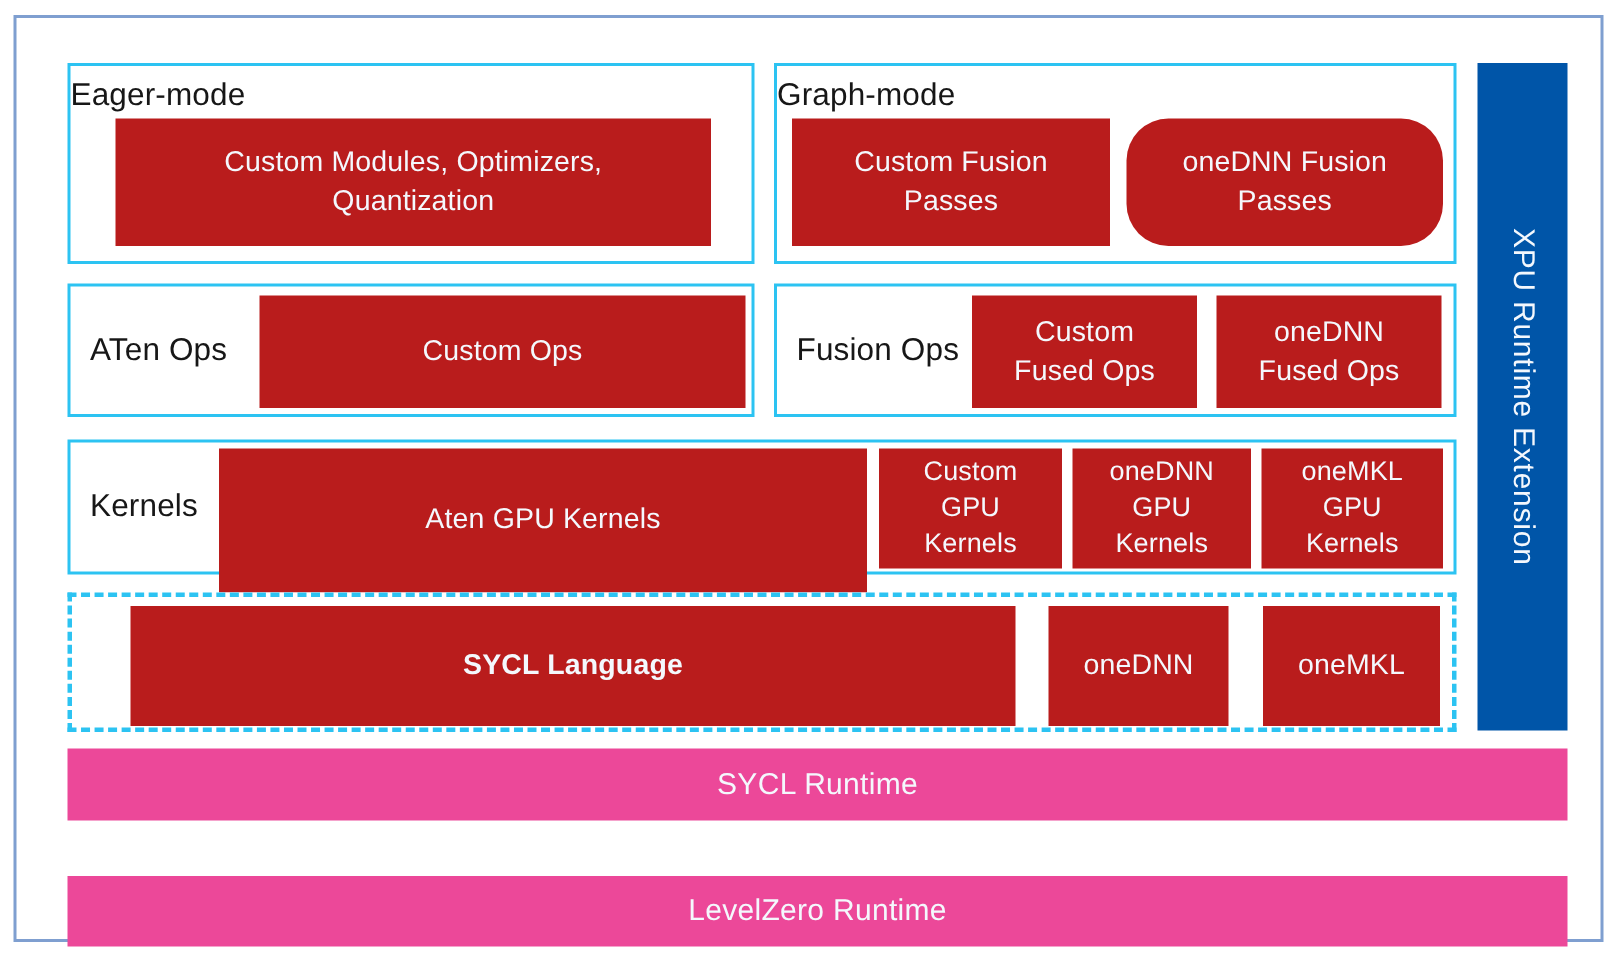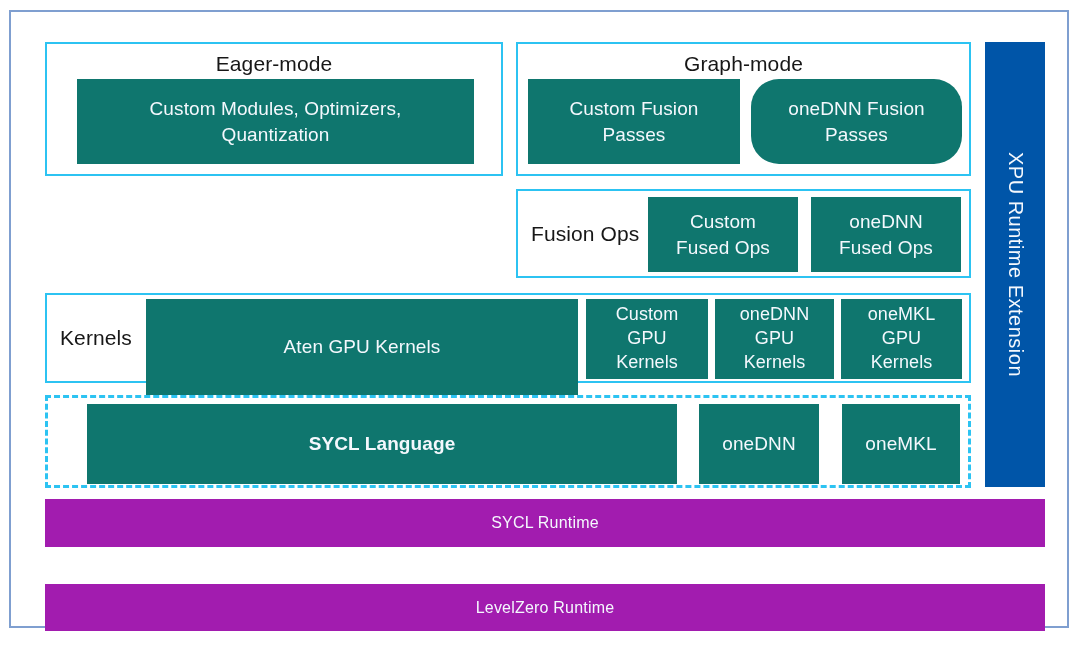--- a/index.html
+++ b/index.html
@@ -14,48 +14,48 @@
     border: 2px solid #7f9fd0; background: #ffffff; box-sizing: border-box;
   }
   
   .group {
     position: absolute; border: 2px solid #2cc3f2; background: #ffffff;
     box-sizing: border-box;
   }
   .group.dashed { border: 3px dashed #2cc3f2; }
   
   .block {
-    position: absolute; background: #0f766e; color: #f4f8fd;
+    position: absolute; background: #b91c1c; color: #f4f8fd;
     display: flex; align-items: center; justify-content: center;
     text-align: center; font-size: 19px; line-height: 1.32;
     white-space: pre-line; box-sizing: border-box; letter-spacing: 0.1px;
   }
   .block.small { font-size: 18px; }
   
   .title {
-    position: absolute; left: 0; right: 0; top: 8px; text-align: center;
+    position: absolute; left: 0; right: 0; top: 8px; 
     color: #171717; font-size: 21px; letter-spacing: 0.1px;
   }
   .side-label {
     position: absolute; left: 13px; top: 0; bottom: 0;
     display: flex; align-items: center;
     color: #171717; font-size: 21px; letter-spacing: 0.1px;
   }
   
   .vbar {
     position: absolute; left: 985px; top: 42px; width: 60px; height: 445px;
     background: #0055a8; color: #f4f8fd; display: flex;
     align-items: center; justify-content: center;
     writing-mode: vertical-rl; font-size: 20px; letter-spacing: 0.5px;
   }
   
   .runtime-bar {
     position: absolute; left: 45px; width: 1000px; height: 48px;
-    background: #a21caf; color: #f4f8fd; display: flex;
-    align-items: center; justify-content: center; font-size: 16px;
+    background: #ec4899; color: #f4f8fd; display: flex;
+    align-items: center; justify-content: center; font-size: 20px;
     letter-spacing: 0.2px;
   }
   
   .oneapi-label {
     position: absolute; left: 38px; top: 0; bottom: 0; width: 42px;
     display: flex; align-items: center; justify-content: center;
   }
   .oneapi-label span {
     transform: rotate(-90deg); color: #0055a8; font-size: 19px;
     white-space: nowrap; letter-spacing: 0.2px;
@@ -74,20 +74,24 @@
   </div>
 
   <div class="group" style="left:516px; top:42px; width:455px; height:134px;text-decoration:underline;">
     <div class="title">Graph-mode</div>
     <div class="block" style="left:10px; top:35px; width:212px; height:85px;">Custom Fusion
 Passes</div>
     <div class="block" style="left:233px; top:35px; width:211px; height:85px;border-radius:28px;">oneDNN Fusion
 Passes</div>
   </div>
 
+  <div class="group" style="left:45px; top:189px; width:458px; height:89px;">
+    <div class="side-label">ATen Ops</div>
+    <div class="block" style="left:126px; top:6px; width:324px; height:75px;">Custom Ops</div>
+  </div>
 
   <div class="group" style="left:516px; top:189px; width:455px; height:89px;">
     <div class="side-label">Fusion Ops</div>
     <div class="block" style="left:130px; top:6px; width:150px; height:75px;">Custom
 Fused Ops</div>
     <div class="block" style="left:293px; top:6px; width:150px; height:75px;">oneDNN
 Fused Ops</div>
   </div>
 
   <div class="group" style="left:45px; top:293px; width:926px; height:90px;">

